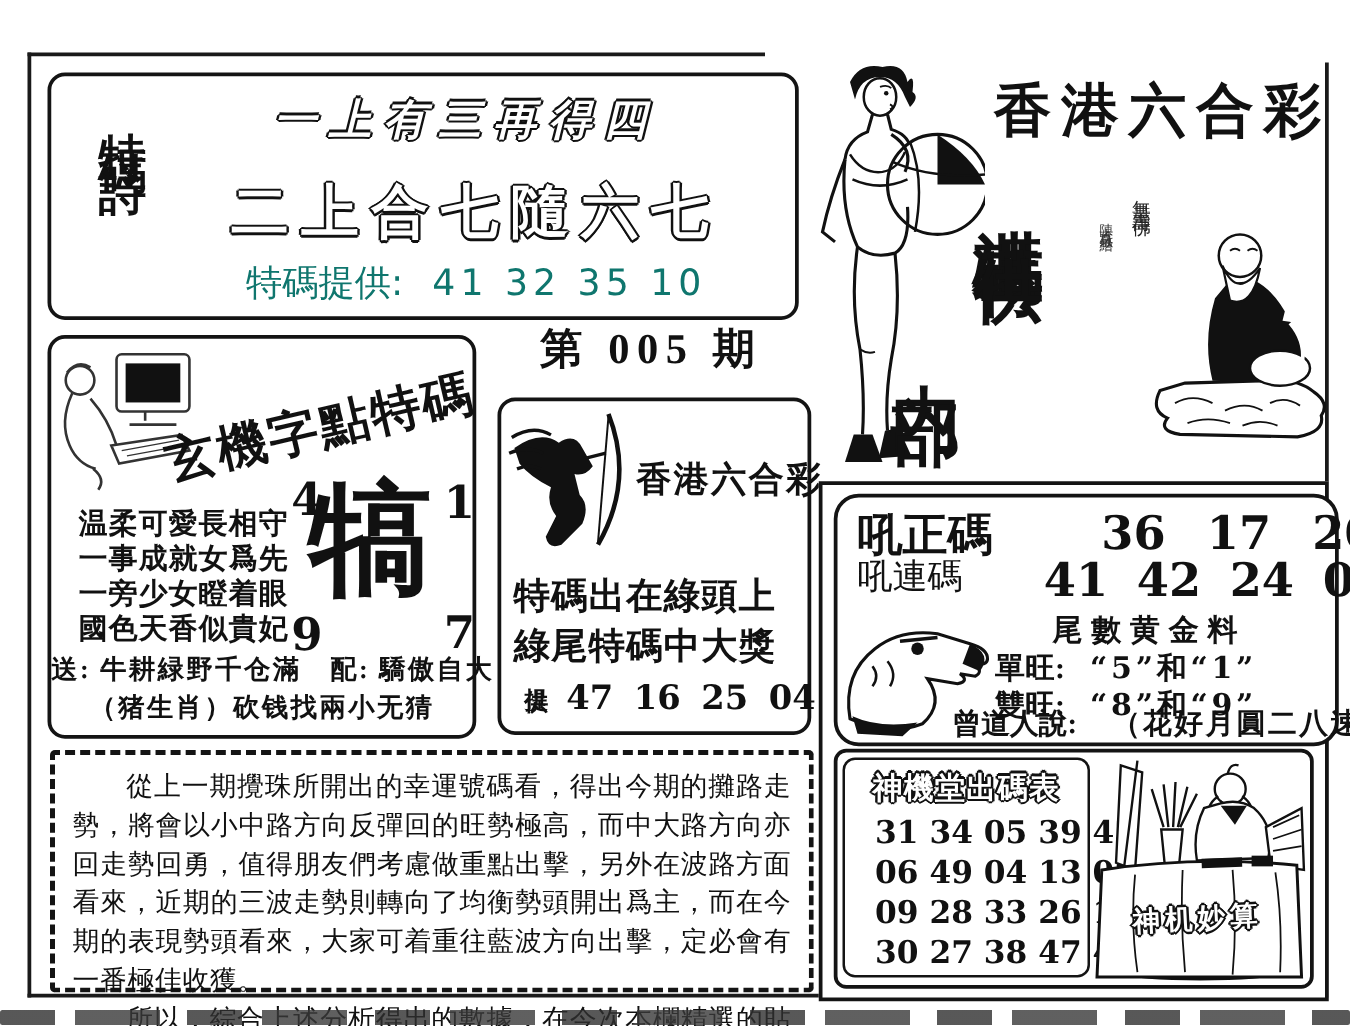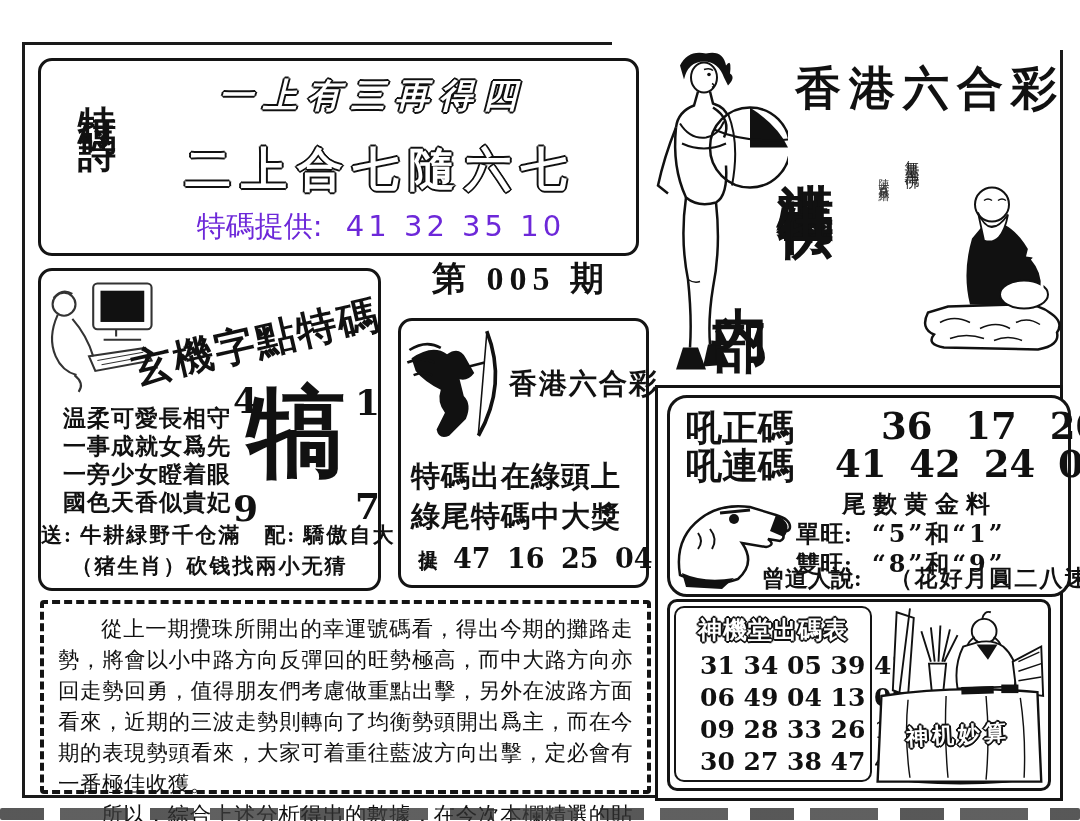--- a/index.html
+++ b/index.html
@@ -44,21 +44,21 @@
 
 <div class="frame" style="left:22px;top:42px;width:590px;height:3px;"></div>
 <div class="frame" style="left:22px;top:42px;width:3px;height:756px;"></div>
 <div class="frame" style="left:1060px;top:50px;width:3px;height:748px;"></div>
 <div class="frame" style="left:22px;top:795px;width:1041px;height:3px;"></div>
 
 <div class="rbox" style="left:38px;top:58px;width:595px;height:192px;">
   <div class="abs vtext kai" style="left:30px;top:14px;font-size:38px;letter-spacing:14px;">特碼詩</div>
   <div class="abs hollow kai center nowrap" style="left:92px;top:12px;width:480px;font-size:34px;letter-spacing:10px;font-style:italic;">一上有三再得四</div>
   <div class="abs hollow kai center nowrap" style="left:100px;top:78px;width:480px;font-size:46px;letter-spacing:10px;">二上合七隨六七</div>
-  <div class="abs center nowrap sansnum" style="left:100px;top:146px;width:480px;font-size:29px;color:#6d28d9;">
+  <div class="abs center nowrap sansnum" style="left:100px;top:146px;width:480px;font-size:29px;color:#0f766e;">
     <span>特碼提供:</span>
     <span style="margin-left:14px;letter-spacing:4px;">41 32 35 10</span>
   </div>
 </div>
 
 <div class="abs kai center nowrap" style="left:396px;top:256px;width:250px;font-size:34px;letter-spacing:6px;">第 005 期</div>
 
 <div class="rbox" style="left:38px;top:268px;width:337px;height:317px;">
   <svg class="abs" style="left:2px;top:2px;" width="115" height="125" viewBox="0 0 110 120">
     <rect x="48" y="10" width="56" height="44" rx="4" fill="#fff" stroke="#333" stroke-width="2"></rect>
@@ -98,21 +98,21 @@
   <div class="abs kai nowrap" style="left:10px;top:176px;font-size:29px;font-weight:900;letter-spacing:1px;">綠尾特碼中大獎</div>
   <div class="abs vtext kai" style="left:14px;top:214px;font-size:19px;letter-spacing:2px;">提供</div>
   <div class="abs num nowrap" style="left:52px;top:222px;font-size:27px;word-spacing:7px;">47 16 25 04 33</div>
 </div>
 
 <div class="sbox" style="left:655px;top:385px;width:402px;height:410px;">
 
   <div class="rbox" style="left:9px;top:7px;width:378px;height:196px;border-radius:20px;padding-left:20px;">
     <div class="abs kai nowrap" style="left:16px;top:6px;font-size:36px;font-weight:900;">吼正碼</div>
     <div class="abs num nowrap" style="left:185px;top:6px;font-size:37px;word-spacing:20px;margin-left:26px;">36 17 20</div>
-    <div class="abs kai nowrap" style="left:16px;top:44px;font-size:36px;font-weight:700;">吼連碼</div>
+    <div class="abs kai nowrap" style="left:16px;top:44px;font-size:28px;font-weight:400;">吼連碼</div>
     <div class="abs num nowrap" style="left:165px;top:44px;font-size:37px;word-spacing:10px;">41 42 24 05</div>
     <svg class="abs" style="left:2px;top:80px;" width="125" height="112" viewBox="0 0 125 110">
       <path d="M8,96 Q2,60 28,40 Q48,24 78,28 L104,36 Q118,40 118,48 Q118,54 106,52 Q116,58 108,62 L96,60 Q104,66 94,68 L70,64 Q84,84 66,100 Q40,110 8,96 Z" fill="#fff" stroke="#111" stroke-width="2.5"></path>
       <circle cx="62" cy="40" r="5" fill="#111"></circle>
       <path d="M48,34 L78,31" stroke="#111" stroke-width="3"></path>
       <path d="M104,36 Q122,44 112,58 L98,52 Z" fill="#111"></path>
       <path d="M10,94 Q32,104 62,99 L50,110 L14,108 Z" fill="#111"></path>
       <path d="M26,54 q6,8 0,16 M38,50 q8,10 2,20" stroke="#111" stroke-width="2" fill="none"></path>
     </svg>
     <div class="abs kai nowrap" style="left:172px;top:90px;font-size:24px;letter-spacing:7px;">尾數黄金料</div>

